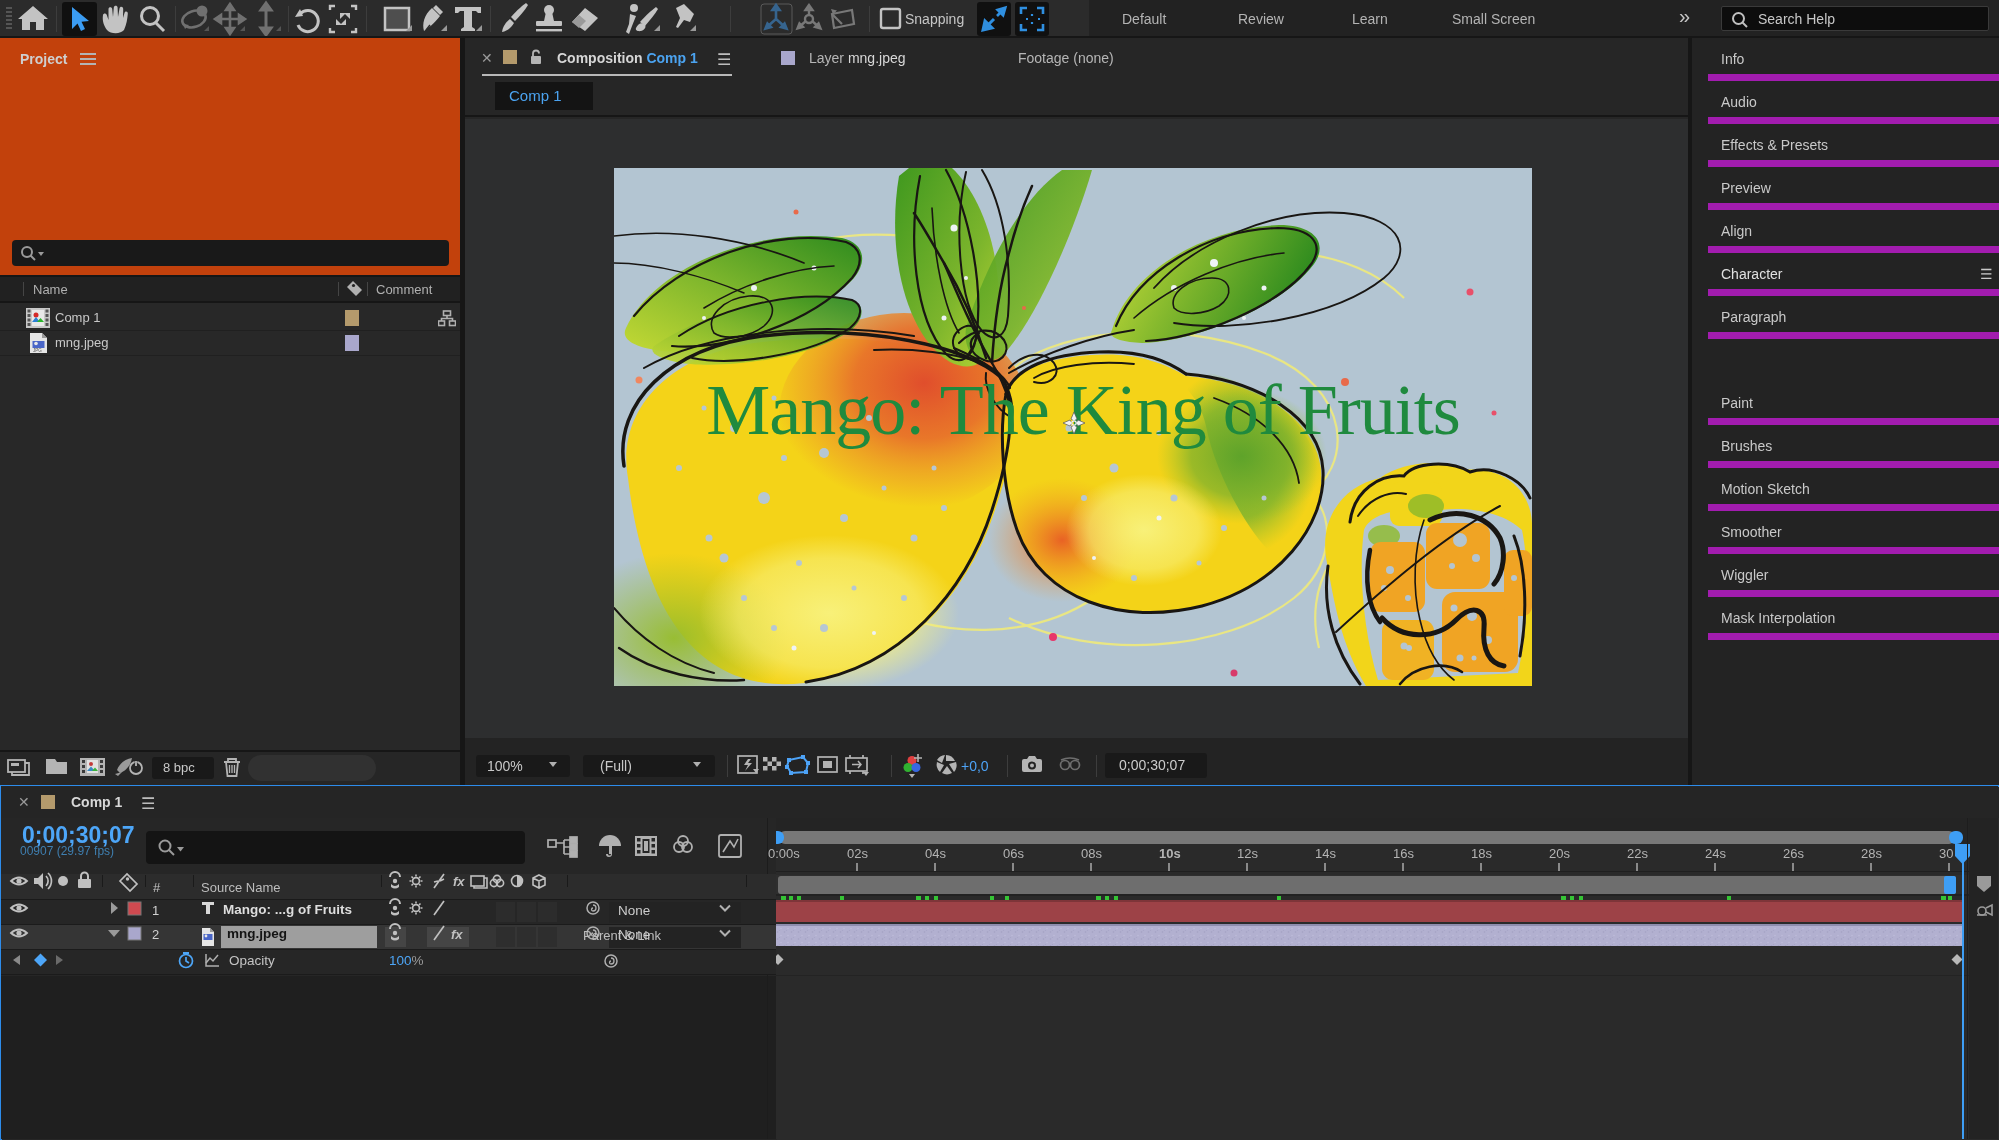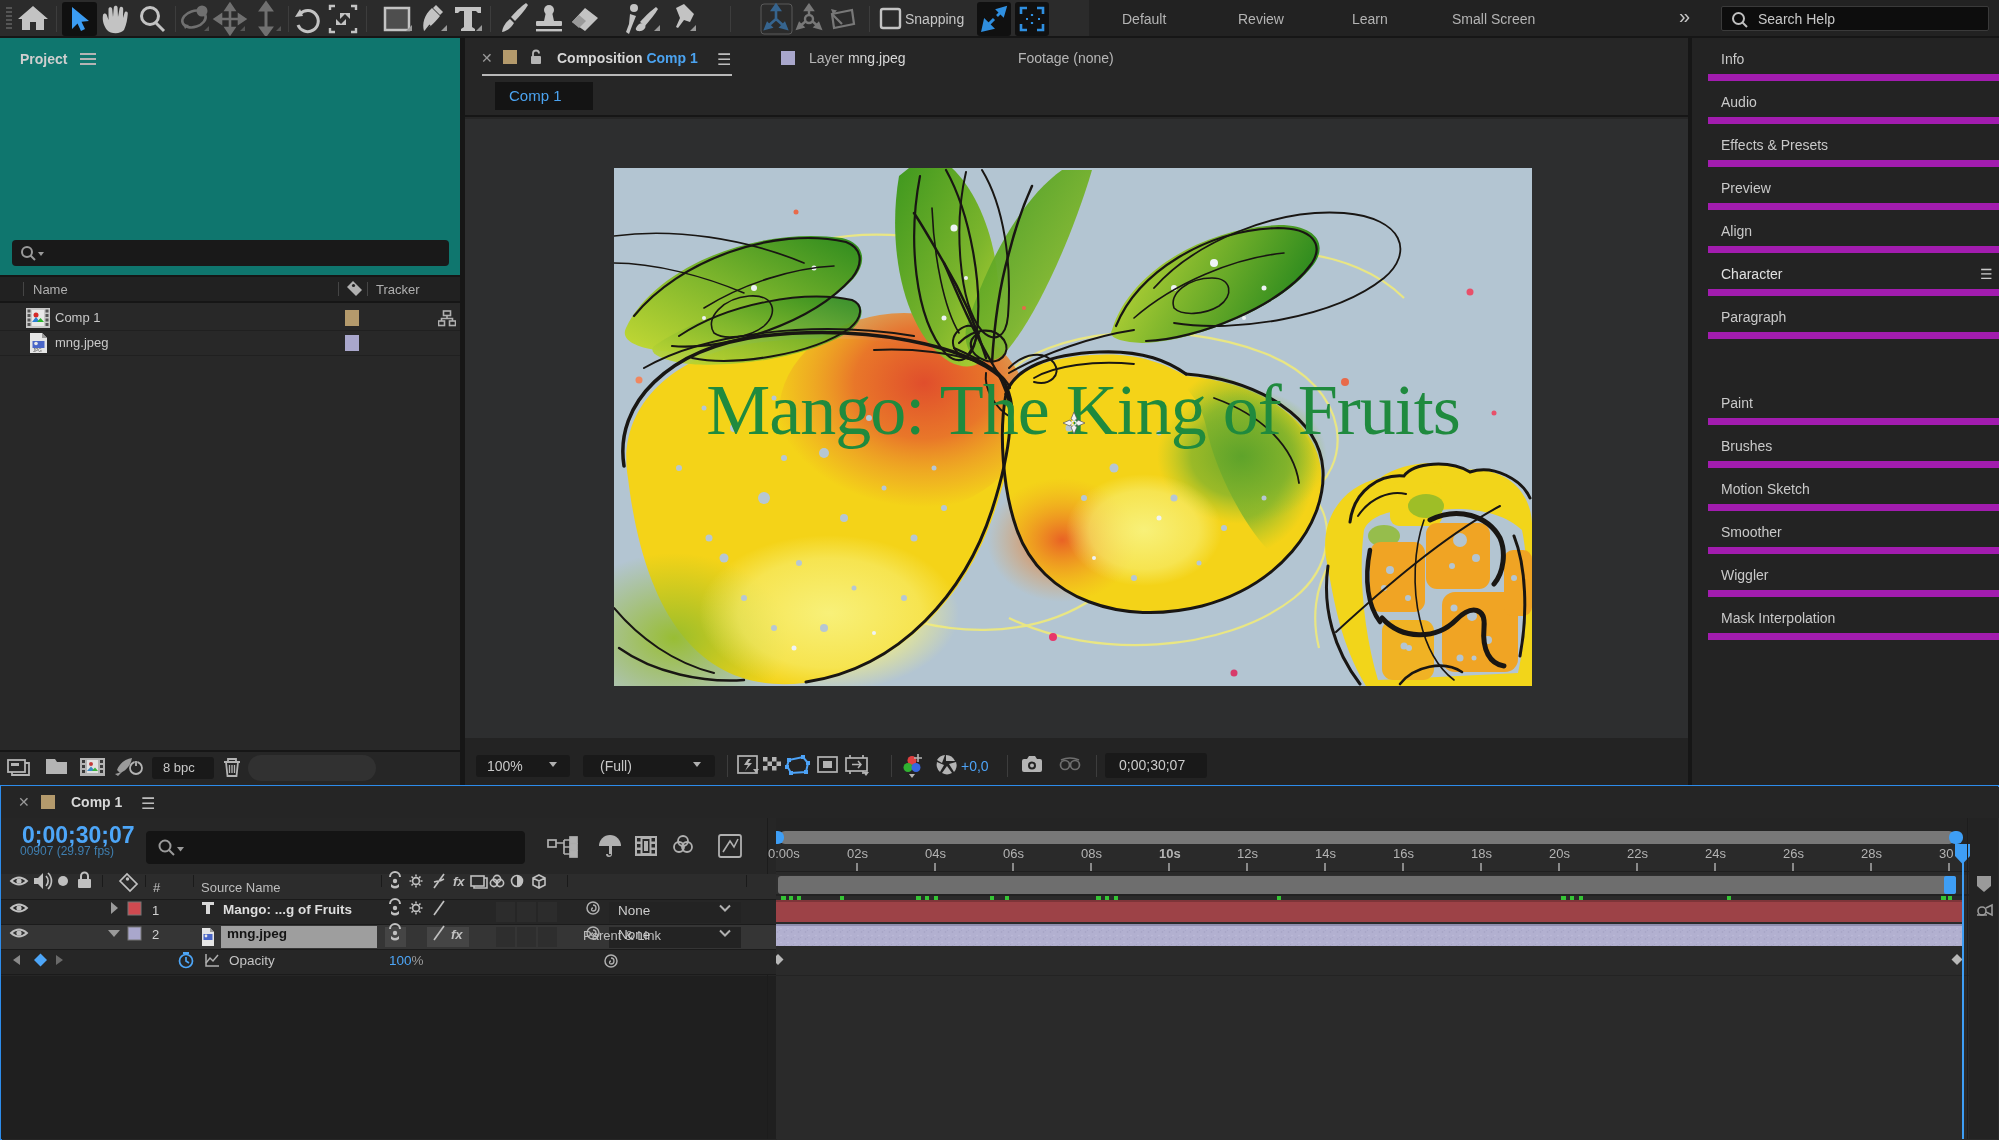--- a/index.html
+++ b/index.html
@@ -8,21 +8,21 @@
 #stage { position:relative; width:1999px; height:1140px; }
 
 #topbar { left:0; top:0; width:1999px; height:38px; background:#2b2b2b; }
 #topbar .zone2 { left:1089px; top:0; width:618px; height:36px; background:#222222; }
 #topbar .zone3 { left:1707px; top:0; width:292px; height:36px; background:#222222; }
 #topbar .botline { left:0; top:36px; width:1999px; height:2px; background:#161616; }
 .wslabel { top:11px; font-size:14px; color:#b4b4b4; }
 #searchhelp { left:1721px; top:6px; width:268px; height:25px; background:#0d0d0d; border:1px solid #3a3a3a; border-radius:2px; }
 #searchhelp span { position:absolute; left:36px; top:4px; color:#c8c8c8; font-size:14px; }
 
-#leftpanel { left:0; top:38px; width:460px; height:747px; background:#0f766e; }
+#leftpanel { left:0; top:38px; width:460px; height:747px; background:#c2410c; }
 #centerpanel { left:465px; top:38px; width:1223px; height:747px; background:#262626; }
 #rightpanel { left:1692px; top:38px; width:307px; height:747px; background:#232323; }
 .vgap { background:#161616; top:38px; height:747px; }
 
 .rrow { left:16px; width:307px; height:43px; border-bottom:7px solid #a21caf; }
 .rrow span { position:absolute; left:13px; top:13px; font-size:14px; color:#c9c9c9; }
 
 #projtitle { left:20px; top:13px; font-size:14px; font-weight:bold; color:#cfcfcf; }
 #projsearch { left:12px; top:202px; width:437px; height:26px; background:#191919; border-radius:4px; }
 #projhead { left:0px; top:237px; width:460px; height:28px; background:#212121; border-top:2px solid #161616; border-bottom:2px solid #161616;}
@@ -234,21 +234,21 @@
     </div>
     <div class="abs" id="projhead">
       <div class="abs" style="left:23px;top:5px;width:1px;height:14px;background:#454545;"></div>
       <span class="abs" style="left:33px;top:5px;font-size:13px;color:#b0b0b0;">Name</span>
       <div class="abs" style="left:338px;top:5px;width:1px;height:14px;background:#454545;"></div>
       <svg class="abs" style="left:346px;top:4px;width:17px;height:16px;" viewBox="0 0 17 16">
         <path d="M 1,6 L 7,0 L 16,9 L 10,15 Z" fill="#b0b0b0"></path>
         <circle cx="7.5" cy="4.5" r="1.6" fill="#212121"></circle>
       </svg>
       <div class="abs" style="left:367px;top:5px;width:1px;height:14px;background:#454545;"></div>
-      <span class="abs" style="left:376px;top:5px;font-size:13px;color:#b0b0b0;">Tracker</span>
+      <span class="abs" style="left:376px;top:5px;font-size:13px;color:#b0b0b0;">Comment</span>
     </div>
     <div class="abs" id="projrows">
       <div class="abs prow" style="top:3px;">
         <svg class="abs" style="left:26px;top:2px;width:24px;height:20px;" viewBox="0 0 24 20">
           <rect x="0" y="0" width="24" height="20" fill="#c8c8c8"></rect>
           <g fill="#555">
               <rect x="1.5" y="1.5" width="3" height="3"></rect>
               <rect x="1.5" y="6" width="3" height="3"></rect>
               <rect x="1.5" y="10.5" width="3" height="3"></rect>
               <rect x="1.5" y="15" width="3" height="3"></rect>

